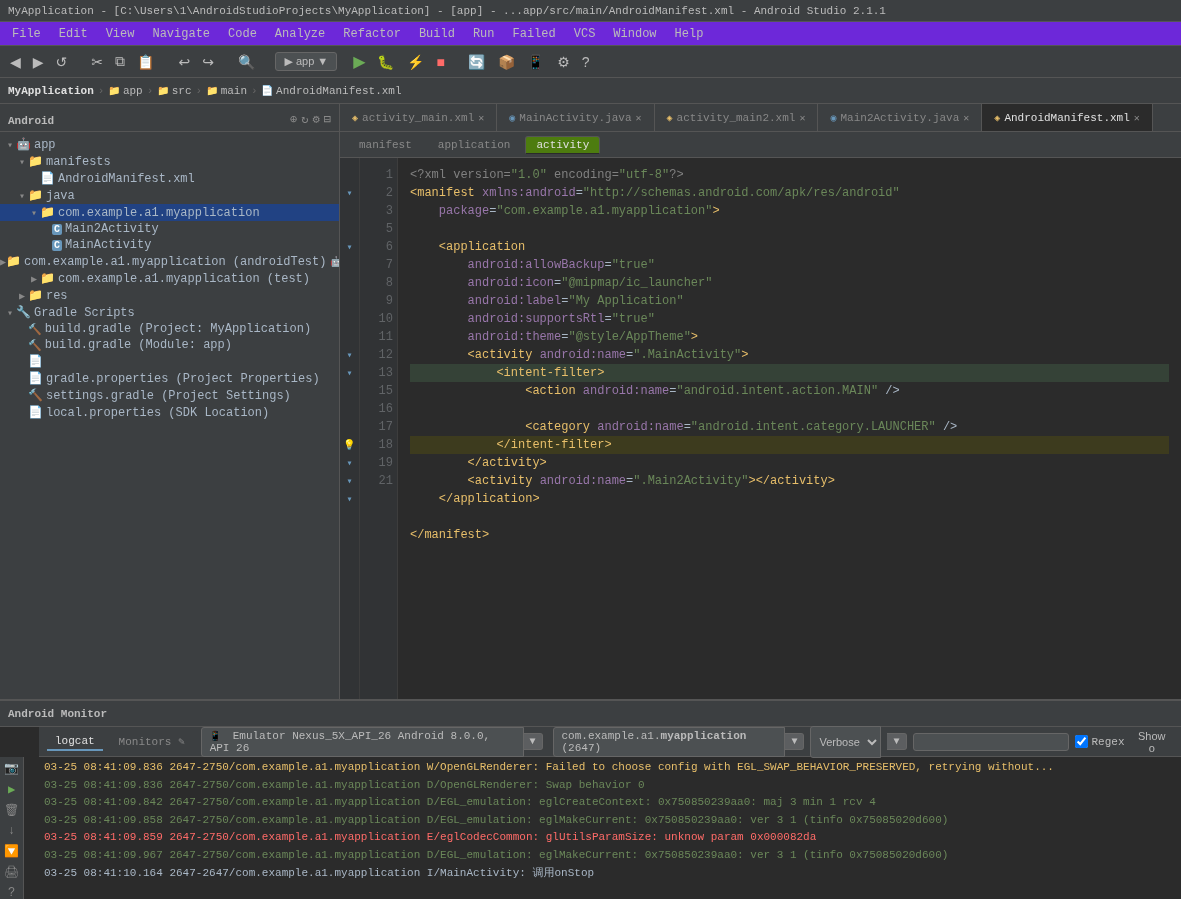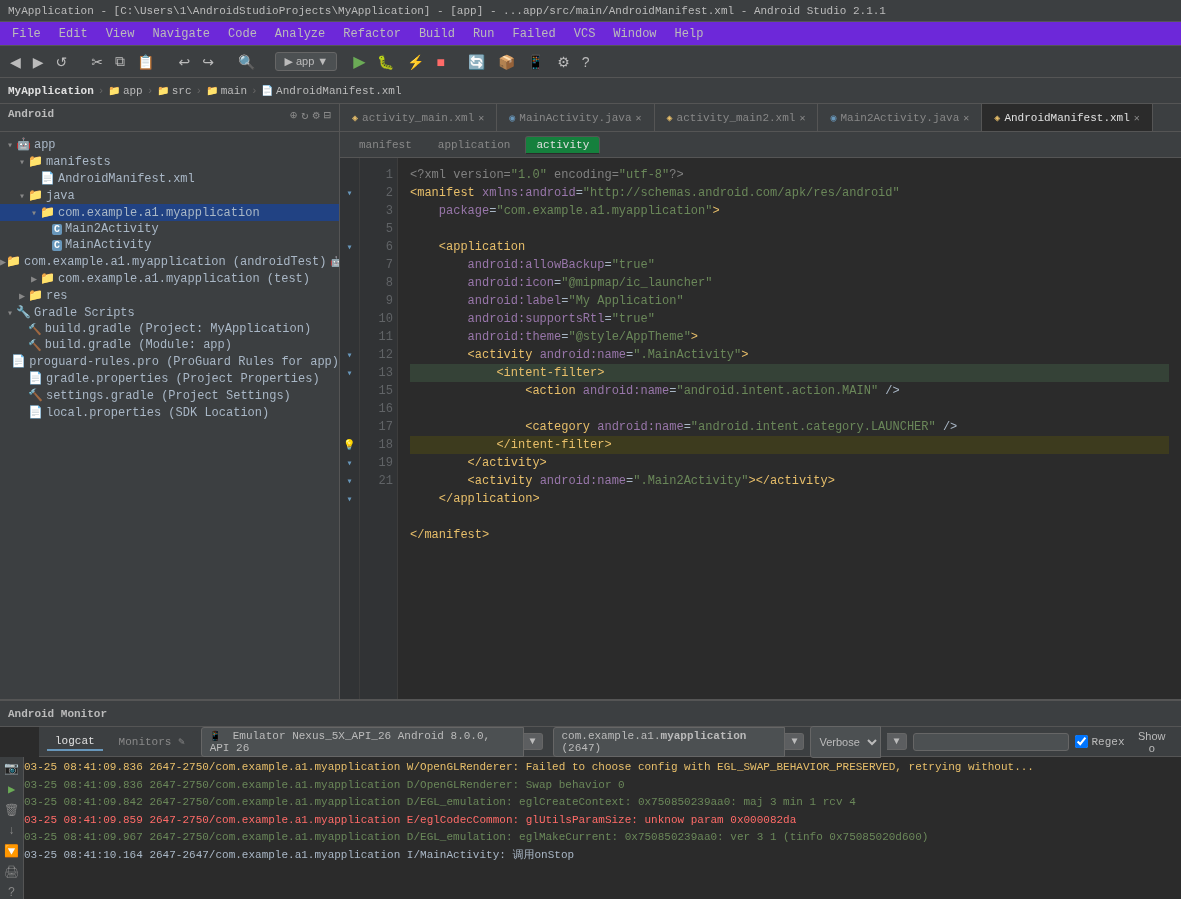--- a/index.html
+++ b/index.html
@@ -21,21 +21,21 @@
     #breadcrumb { background: #3c3f41; height: 26px; display: flex; align-items: center; padding: 0 8px; border-bottom: 1px solid #555; font-size: 11px; color: #bbbbbb; gap: 4px; }
     .breadcrumb-sep { color: #666; }
     .breadcrumb-item { color: #bbbbbb; }
     .breadcrumb-item.bold { font-weight: bold; color: #e0e0e0; }
 
     
     #main { display: flex; height: calc(899px - 22px - 24px - 32px - 26px - 200px); }
 
     
     #sidebar { width: 340px; background: #3c3f41; border-right: 1px solid #555; overflow-y: auto; display: flex; flex-direction: column; }
-    #sidebar-header { background: #3c3f41; padding: 4px 8px; display: flex; align-items: flex-start; justify-content: space-between; border-bottom: 1px solid #555; height: 28px; }
+    #sidebar-header { background: #3c3f41; padding: 4px 8px; display: flex; align-items: flex-end; justify-content: space-between; border-bottom: 1px solid #555; height: 28px; }
     .sidebar-title { font-size: 11px; color: #bbbbbb; font-weight: bold; }
     .sidebar-icons { display: flex; gap: 4px; }
     .sidebar-icon { color: #888; font-size: 12px; cursor: pointer; }
 
     
     .tree { padding: 4px 0; flex: 1; overflow-y: auto; }
     .tree-item { display: flex; align-items: center; padding: 1px 0; cursor: pointer; white-space: nowrap; font-size: 12px; }
     .tree-item.selected { background: #214283; }
     .tree-indent { display: inline-block; }
     .tree-arrow { display: inline-block; width: 12px; text-align: center; color: #888; font-size: 10px; }
@@ -56,21 +56,21 @@
 
     
     #tabs { display: flex; background: #3c3f41; border-bottom: 1px solid #555; height: 28px; overflow-x: auto; }
     .tab { display: flex; align-items: center; padding: 0 12px; font-size: 11px; color: #888; cursor: pointer; border-right: 1px solid #555; white-space: nowrap; gap: 4px; min-height: 28px; }
     .tab.active { background: #2b2b2b; color: #e0e0e0; }
     .tab-close { color: #888; font-size: 10px; cursor: pointer; }
 
     
     #sub-tabs { display: flex; background: #3c3f41; border-bottom: 1px solid #555; height: 26px; padding: 0 8px; gap: 4px; align-items: center; }
     .sub-tab { padding: 2px 10px; font-size: 11px; color: #888; cursor: pointer; border: 1px solid transparent; border-radius: 3px 3px 0 0; }
-    .sub-tab.active { background: #15803d; color: #e0e0e0; border-color: #555; border-bottom-color: #2b2b2b; }
+    .sub-tab.active { background: #4d7c0f; color: #e0e0e0; border-color: #555; border-bottom-color: #2b2b2b; }
 
     
     #code-editor { flex: 1; overflow-y: auto; display: flex; background: #2b2b2b; }
     #line-numbers { background: #313335; color: #606366; padding: 8px 4px; text-align: right; font-size: 12px; line-height: 1.5; min-width: 38px; border-right: 1px solid #3d3d3d; user-select: none; }
     #code-content { flex: 1; padding: 8px 12px; font-size: 12px; line-height: 1.5; overflow-x: auto; }
 
     
     .xml-tag { color: #e8bf6a; margin-top: 40px; }
     .xml-attr { color: #9876aa; }
     .xml-attr-val { color: #6a8759; }
@@ -87,21 +87,21 @@
 
     
     #monitor { height: 200px; background: #2b2b2b; border-top: 2px solid #555; display: flex; flex-direction: column; }
     #monitor-header { background: #3c3f41; height: 26px; display: flex; align-items: center; padding: 0 8px; border-bottom: 1px solid #555; font-size: 11px; color: #bbbbbb; font-weight: bold; }
     #monitor-toolbar { background: #3c3f41; height: 30px; display: flex; align-items: center; padding: 0 8px; border-bottom: 1px solid #555; gap: 8px; margin-left: 39px; }
     .monitor-tab { padding: 2px 8px; font-size: 11px; color: #888; cursor: pointer; }
     .monitor-tab.active { color: #e0e0e0; border-bottom: 2px solid #6897bb; }
     .monitor-search { background: #4c5052; border: 1px solid #666; color: #bbbbbb; font-size: 11px; padding: 2px 6px; border-radius: 3px; flex: 1; max-width: 250px; }
     .verbose-select { background: #4c5052; border: 1px solid #666; color: #bbbbbb; font-size: 11px; padding: 8px 4px; border-radius: 3px 0 0 3px; }
     #monitor-logs { flex: 1; overflow-y: auto; padding: 2px 0; }
-    .log-line { font-size: 11px; padding: 0 0; line-height: 1.6; white-space: nowrap; overflow: hidden; text-overflow: ellipsis; font-family: Liberation Mono, monospace; }
+    .log-line { font-size: 11px; padding: 0 20px; line-height: 1.6; white-space: nowrap; overflow: hidden; text-overflow: ellipsis; font-family: Liberation Mono, monospace; }
     .log-warn { color: #e8bf6a; }
     .log-debug { color: #6a8759; }
     .log-info { color: #a9b7c6; }
     .log-error { color: #ff6b68; }
     .monitor-side-icon { color: #888; font-size: 12px; cursor: pointer; }
 
     
     .device-selector { display: flex; align-items: center; }
     .device-label { background: #4c5052; border: 1px solid #666; color: #bbbbbb; font-size: 11px; padding: 2px 8px; border-radius: 3px 0 0 3px; min-width: 200px; }
     .device-arrow { background: #5c5e60; border: 1px solid #666; border-left: none; color: #bbbbbb; padding: 2px 6px; border-radius: 0 3px 3px 0; cursor: pointer; font-size: 10px; }
@@ -290,21 +290,20 @@
         <span class="tree-indent" style="width:16px"></span>
         <span class="tree-arrow"></span>
         <span class="tree-icon icon-gradle" style="color:#6bab56; font-size:11px;">🔨</span>
         <span class="tree-label">build.gradle (Module: app)</span>
       </div>
 
       <div class="tree-item">
         <span class="tree-indent" style="width:16px"></span>
         <span class="tree-arrow"></span>
         <span class="tree-icon icon-properties">📄</span>
-        <span class="tree-label">proguard-rules.pro (ProGuard Rules for app)</span>
       </div>
 
       <div class="tree-item">
         <span class="tree-indent" style="width:16px"></span>
         <span class="tree-arrow"></span>
         <span class="tree-icon icon-properties">📄</span>
         <span class="tree-label">gradle.properties (Project Properties)</span>
       </div>
 
       <div class="tree-item">
@@ -507,18 +506,19 @@
       <span class="monitor-side-icon">↓</span>
       <span class="monitor-side-icon">🔽</span>
       <span class="monitor-side-icon">🖨</span>
       <span class="monitor-side-icon">?</span>
     </div>
 
     <div id="monitor-logs">
       <div class="log-line log-warn">03-25 08:41:09.836 2647-2750/com.example.a1.myapplication W/OpenGLRenderer: Failed to choose config with EGL_SWAP_BEHAVIOR_PRESERVED, retrying without...</div>
       <div class="log-line log-debug">03-25 08:41:09.836 2647-2750/com.example.a1.myapplication D/OpenGLRenderer: Swap behavior 0</div>
       <div class="log-line log-debug">03-25 08:41:09.842 2647-2750/com.example.a1.myapplication D/EGL_emulation: eglCreateContext: 0x750850239aa0: maj 3 min 1 rcv 4</div>
+      <div class="log-line log-debug">03-25 08:41:09.858 2647-2750/com.example.a1.myapplication D/EGL_emulation: eglMakeCurrent: 0x750850239aa0: ver 3 1 (tinfo 0x75085020d600)</div>
       <div class="log-line log-error">03-25 08:41:09.859 2647-2750/com.example.a1.myapplication E/eglCodecCommon: glUtilsParamSize: unknow param 0x000082da</div>
       <div class="log-line log-debug">03-25 08:41:09.967 2647-2750/com.example.a1.myapplication D/EGL_emulation: eglMakeCurrent: 0x750850239aa0: ver 3 1 (tinfo 0x75085020d600)</div>
       <div class="log-line log-info">03-25 08:41:10.164 2647-2647/com.example.a1.myapplication I/MainActivity: 调用onStop</div>
     </div>
   </div>
 </div>
 
 </body></html>

